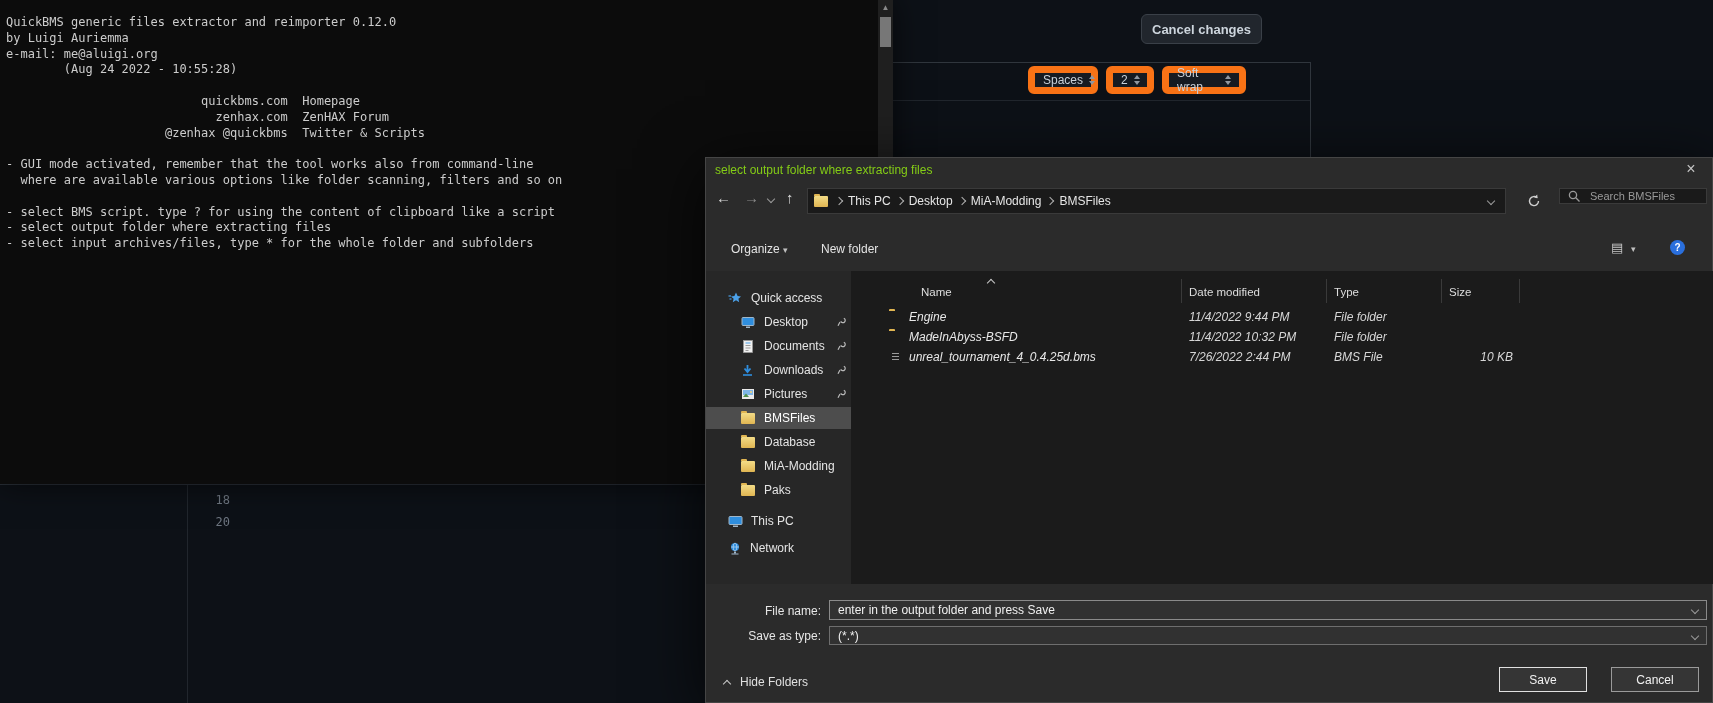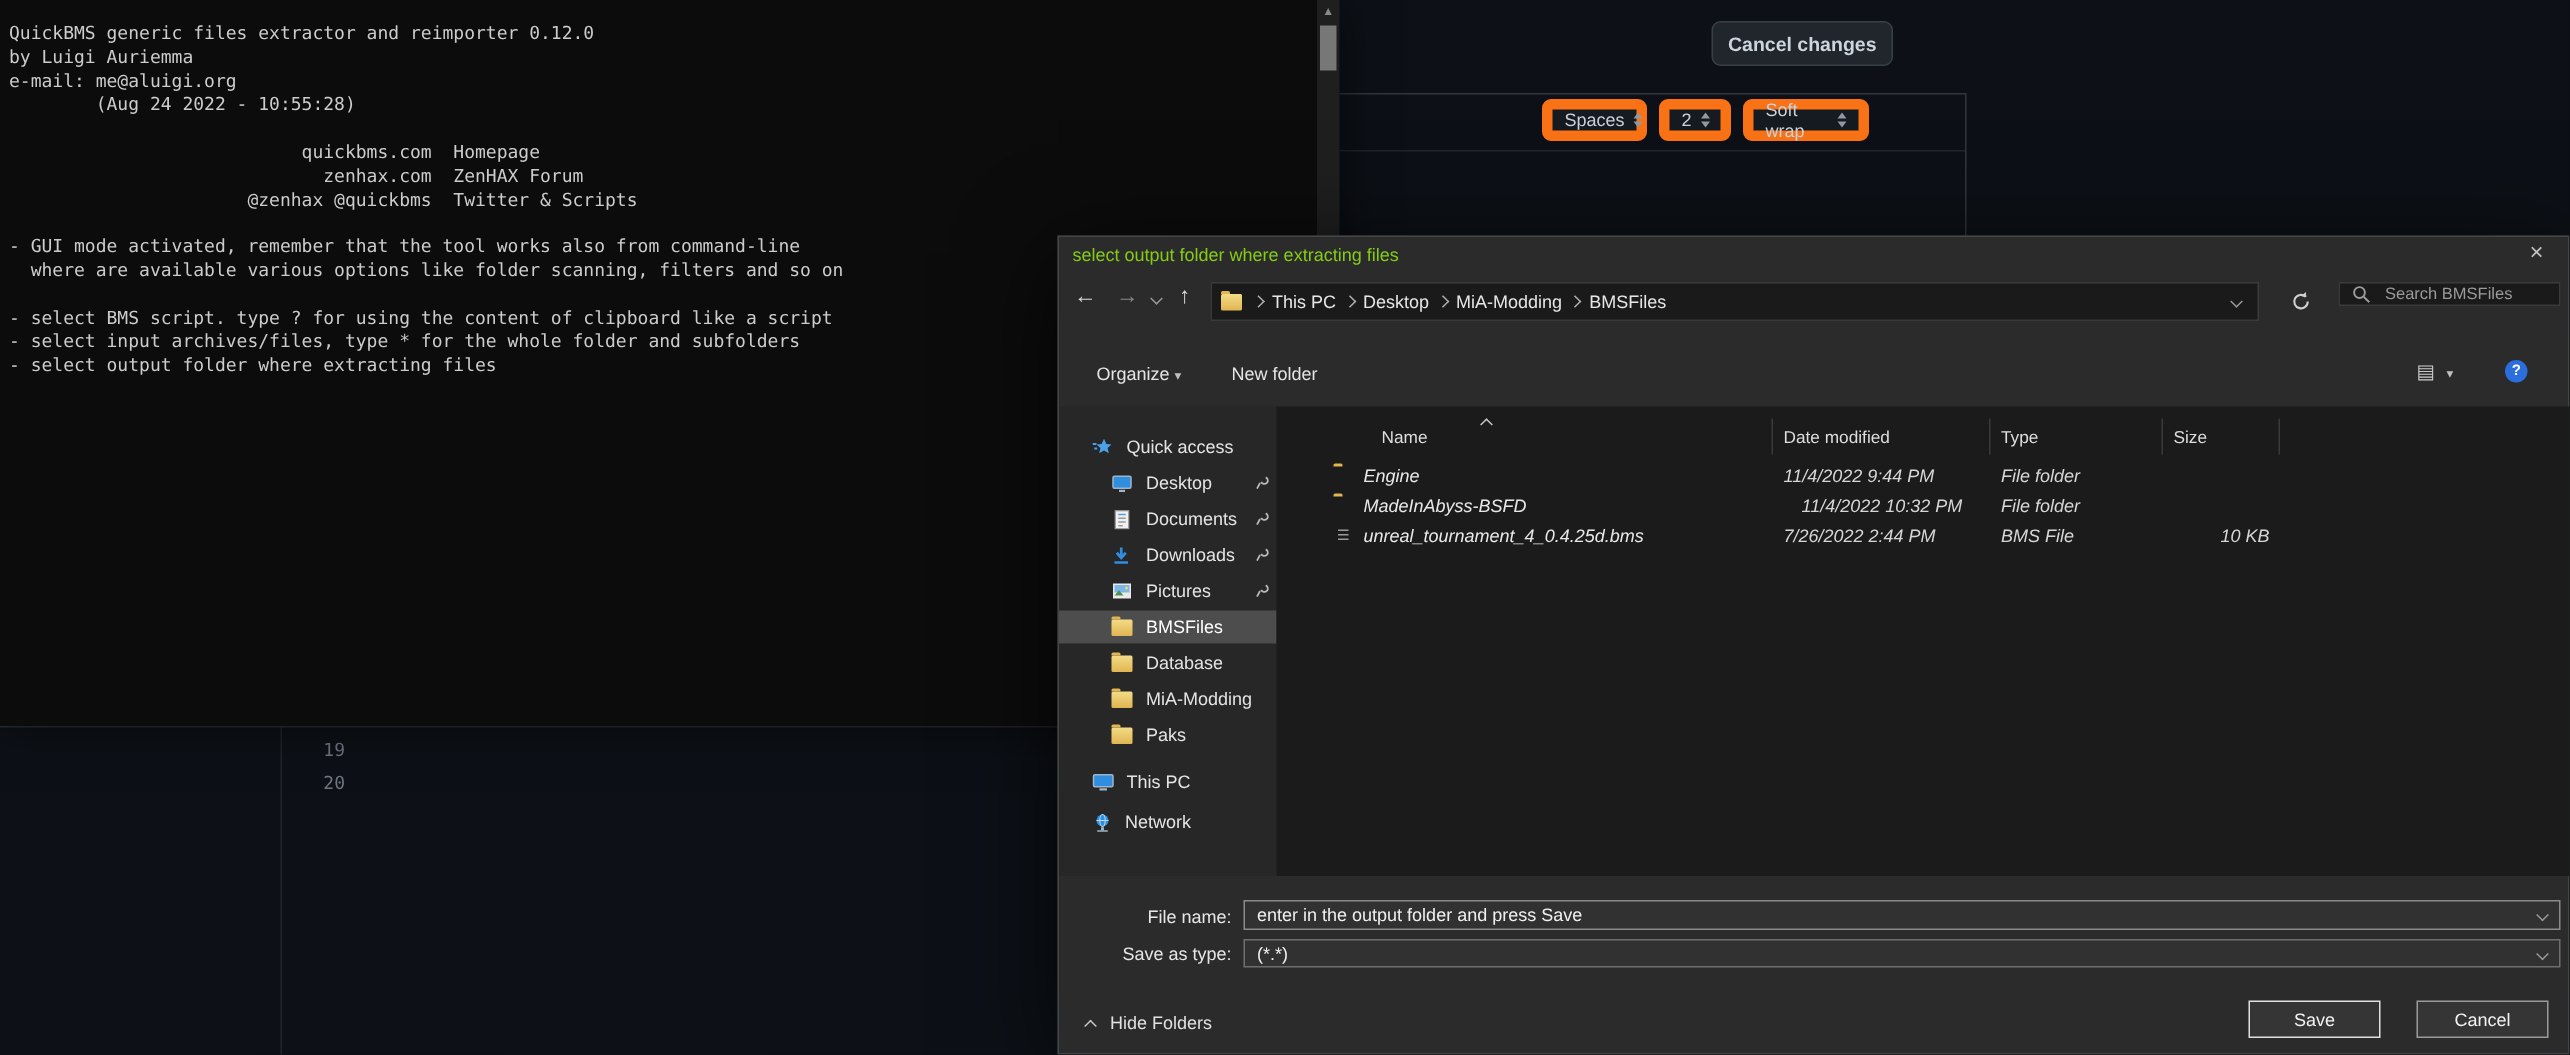--- a/index.html
+++ b/index.html
@@ -114,42 +114,42 @@
     <span class="updown">
         <span class="tri-up"></span>
         <span class="tri-dn"></span>
       </span>
   </div>
 
   <div class="gh-clip abs" style="left:1105px;top:150px;width:260px;height:7px;">
     
   </div>
 
-  <div class="gh-linenum abs" style="left:208px;top:493px;">19</div>
+  <div class="gh-linenum abs" style="left:208px;top:493px;">18</div>
   <div class="gh-linenum abs" style="left:208px;top:515px;">20</div>
   <div class="abs" style="left:0;top:484px;width:705px;height:1px;background:#2a3038;"></div>
 </div>
 
 <div class="terminal abs" style="left:0;top:0;width:893px;height:484px;">
   <div class="term-text">
     <div class="tline">QuickBMS generic files extractor and reimporter 0.12.0</div>
     <div class="tline">by Luigi Auriemma</div>
     <div class="tline">e-mail: me@aluigi.org</div>
     <div class="tline">        (Aug 24 2022 - 10:55:28)</div>
     <div class="tline"></div>
     <div class="tline">                           quickbms.com  Homepage</div>
     <div class="tline">                             zenhax.com  ZenHAX Forum</div>
     <div class="tline">                      @zenhax @quickbms  Twitter &amp; Scripts</div>
     <div class="tline"></div>
     <div class="tline">- GUI mode activated, remember that the tool works also from command-line</div>
     <div class="tline">  where are available various options like folder scanning, filters and so on</div>
     <div class="tline"></div>
     <div class="tline">- select BMS script. type ? for using the content of clipboard like a script</div>
+    <div class="tline">- select output folder where extracting files</div>
     <div class="tline">- select input archives/files, type * for the whole folder and subfolders</div>
-    <div class="tline">- select output folder where extracting files</div>
   </div>
   <div class="term-scroll abs" style="left:878px;top:0;width:15px;height:484px;">
     <div class="term-arrow abs" style="left:0;top:3px;">▲</div>
     <div class="term-thumb abs" style="left:2px;top:17px;width:11px;height:30px;"></div>
   </div>
 </div>
 
 <div class="dialog abs" style="left:705px;top:157px;width:1008px;height:546px;">
 
   <div class="dlg-title abs" style="left:9px;top:5px;">select output folder where extracting files</div>
@@ -299,21 +299,21 @@
     <div class="row" style="top:36px;">
       <span class="icon-folder abs" style="left:38px;top:4px;"></span>
       <span class="cell name" style="left:58px;">Engine</span>
       <span class="cell" style="left:338px;">11/4/2022 9:44 PM</span>
       <span class="cell" style="left:483px;">File folder</span>
       <span class="cell" style="left:552px;width:110px;text-align:right;"></span>
     </div>
     <div class="row" style="top:56px;">
       <span class="icon-folder abs" style="left:38px;top:4px;"></span>
       <span class="cell name" style="left:58px;">MadeInAbyss-BSFD</span>
-      <span class="cell" style="left:338px;margin-left:12px;">11/4/2022 10:32 PM</span>
+      <span class="cell" style="left:338px;">11/4/2022 10:32 PM</span>
       <span class="cell" style="left:483px;">File folder</span>
       <span class="cell" style="left:552px;width:110px;text-align:right;"></span>
     </div>
     <div class="row" style="top:76px;">
       <span class="icon-file abs" style="left:39px;top:3px;"></span>
       <span class="cell name" style="left:58px;">unreal_tournament_4_0.4.25d.bms</span>
       <span class="cell" style="left:338px;">7/26/2022 2:44 PM</span>
       <span class="cell" style="left:483px;">BMS File</span>
       <span class="cell" style="left:552px;width:110px;text-align:right;">10 KB</span>
     </div>

